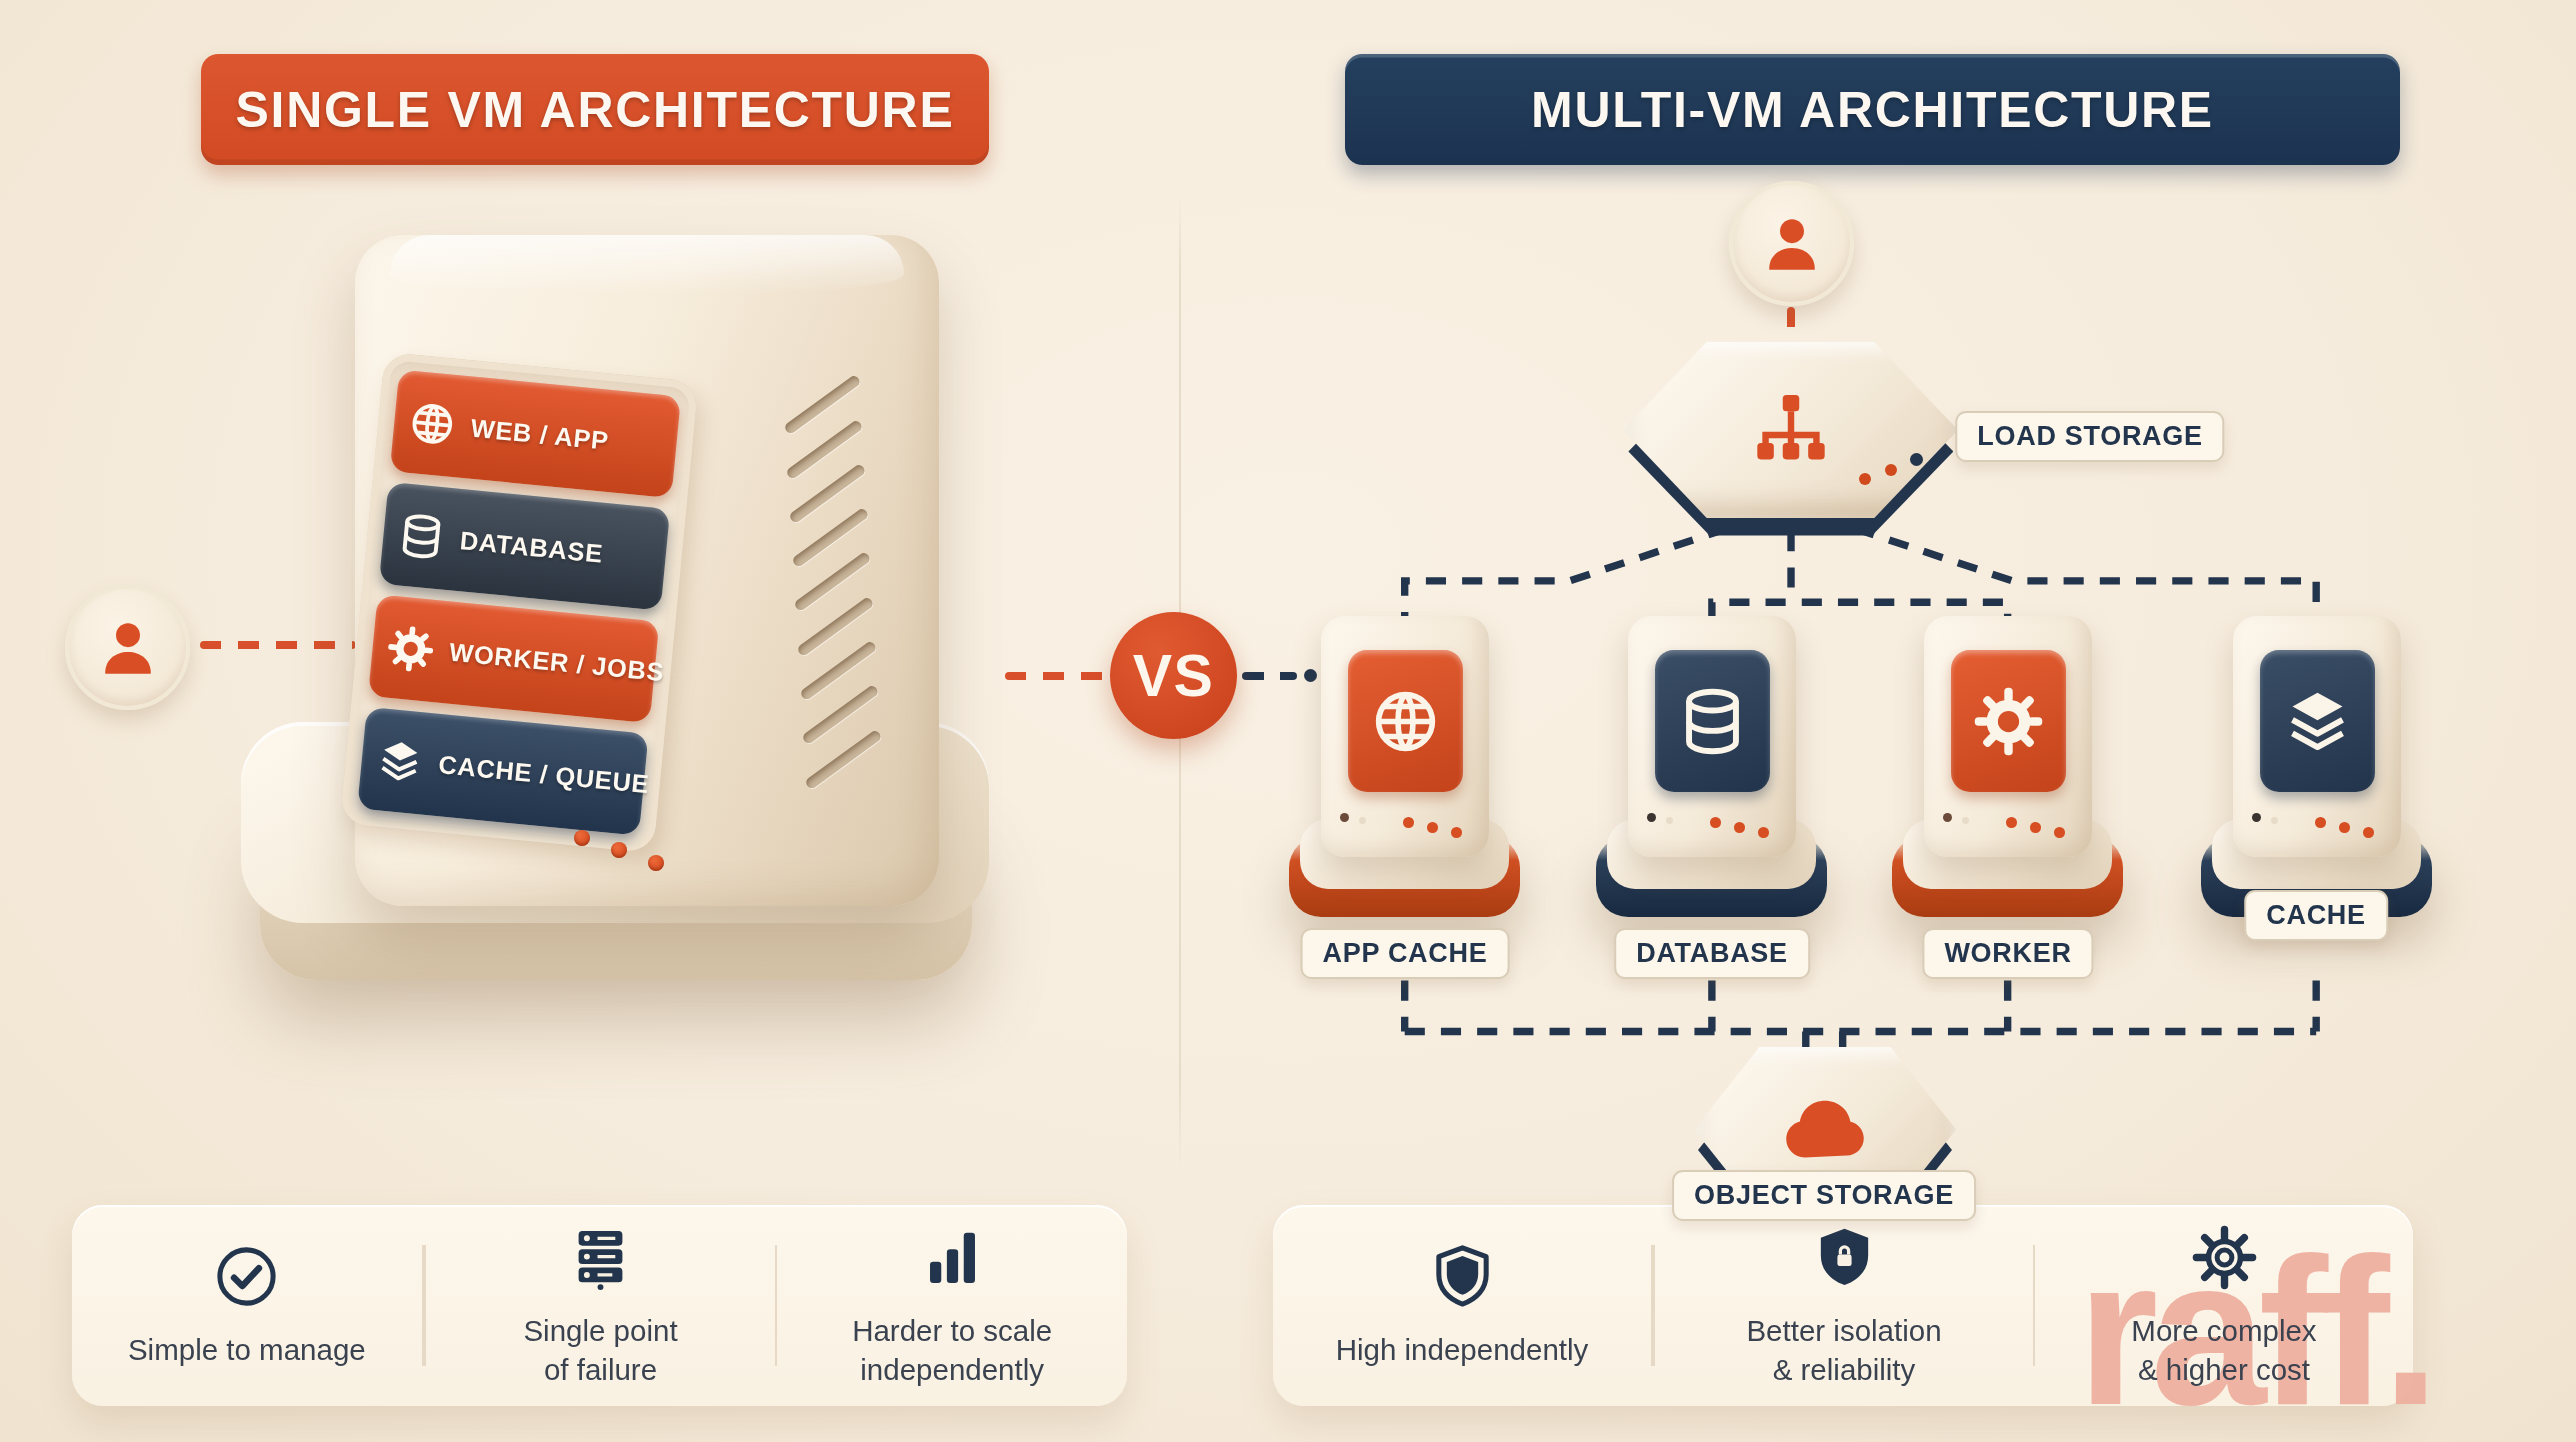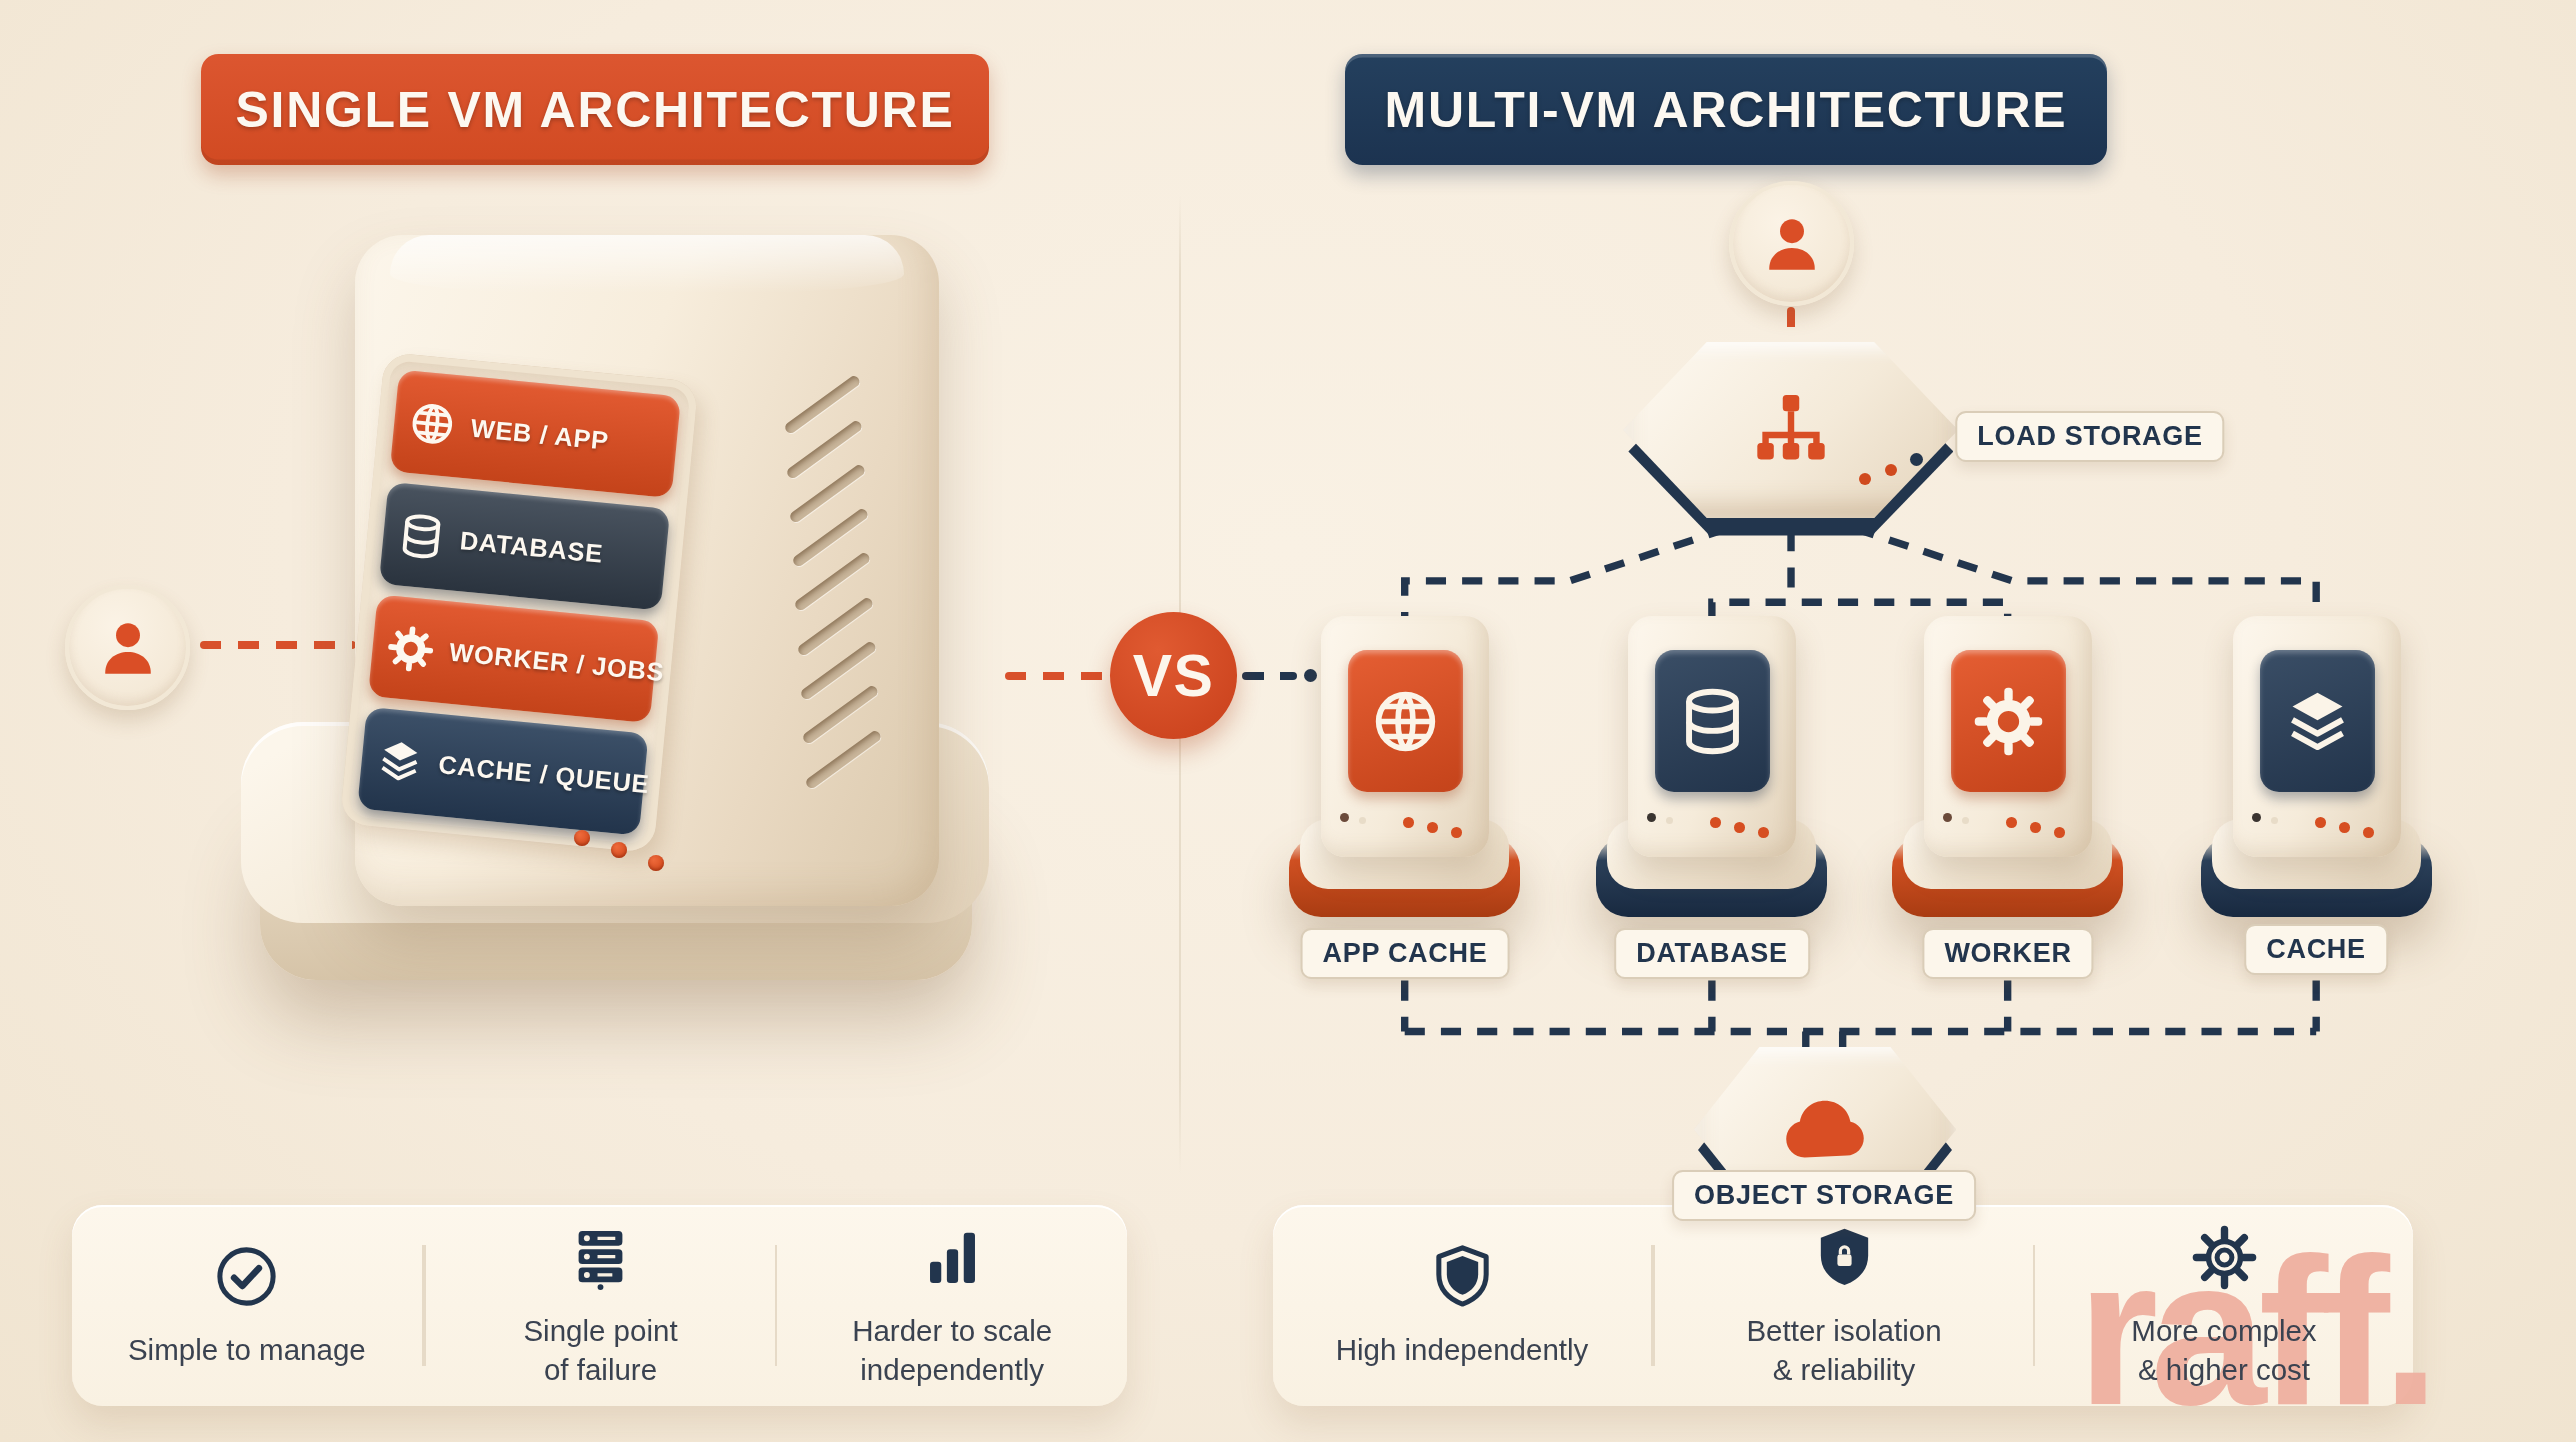--- a/index.html
+++ b/index.html
@@ -14,21 +14,21 @@
   
   .banner{
     position:absolute; top:54px; height:111px; border-radius:17.4px;
     display:flex; align-items:center; justify-content:center;
     color:#FCF8F1; font-weight:bold; font-size:50px; letter-spacing:1.7px;
     text-shadow:0 2px 4px rgba(0,0,0,.25); z-index:2;
   }
   .banner.orange{ left:201px; width:788px;
     background:linear-gradient(180deg,#DC5630 0%,#D14A22 100%);
     box-shadow:0 9.4px 19px rgba(160,60,20,.28), inset 0 -5.4px 0 rgba(0,0,0,.08);}
-  .banner.navy{ left:1345px; width:762px;
+  .banner.navy{ left:1345px; width:1055px;
     background:linear-gradient(180deg,#24405E 0%,#1C3350 100%);
     box-shadow:0 9.4px 19px rgba(25,45,75,.30), inset 0 3.4px 0 rgba(255,255,255,.18);}
 
   .half-divider{ position:absolute; left:1179px; top:195px; width:2px; height:979px; z-index:0;
     background:linear-gradient(180deg, rgba(231,220,201,0) 0%, #E7DCC9 8%, #E7DCC9 90%, rgba(231,220,201,0) 100%);}
 
   
   .dash-h{ position:absolute; height:8px; border-radius:4px; z-index:1;
     background:repeating-linear-gradient(90deg, var(--c) 0 21.5px, transparent 21.5px 38px);}
   .dash-v{ position:absolute; width:8px; border-radius:4px; z-index:1;
@@ -357,21 +357,21 @@
           <path d="M4 11.5l8 4.4 8-4.4M4 15.8l8 4.4 8-4.4"></path>
         </svg>
       </div>
       <div class="srv-dot" style="left:19px; top:197px; width:9.4px; height:9.4px; background:#3A3430;"></div>
       <div class="srv-dot" style="left:38px; top:201px; width:7.4px; height:7.4px; background:#E8DCC8;"></div>
       <div class="srv-dot" style="left:82px; top:201px; width:10.7px; height:10.7px; background:#D64E21;"></div>
       <div class="srv-dot" style="left:106px; top:206px; width:10.7px; height:10.7px; background:#D64E21;"></div>
       <div class="srv-dot" style="left:130px; top:211px; width:10.7px; height:10.7px; background:#D64E21;"></div>
     </div>
   </div>
-  <div class="node-label" style="left:2316px; top:924px;">
+  <div class="node-label" style="left:2316px; top:890px;">
     <span>CACHE</span>
   </div>
 
   <div class="hexwrap" style="left:1694px; top:1047px; width:262px; height:188px;">
     <div class="hex under" style="left:4px; top:24px; width:254px; height:158px;"></div>
     <div class="hex top" style="left:0; top:0; width:262px; height:165px;">
       <svg viewBox="0 0 24 24" fill="currentColor" style="width:94px;height:94px;">
         <path d="M6.8 19c-2.6 0-4.7-2.1-4.7-4.7 0-2.2 1.5-4 3.5-4.5C6.1 6.7 8.8 4.5 12 4.5c3.3 0 6 2.3 6.5 5.4 1.9.4 3.4 2.1 3.4 4.2 0 2.4-1.9 4.4-4.3 4.4Z"></path>
       </svg>
     </div>

